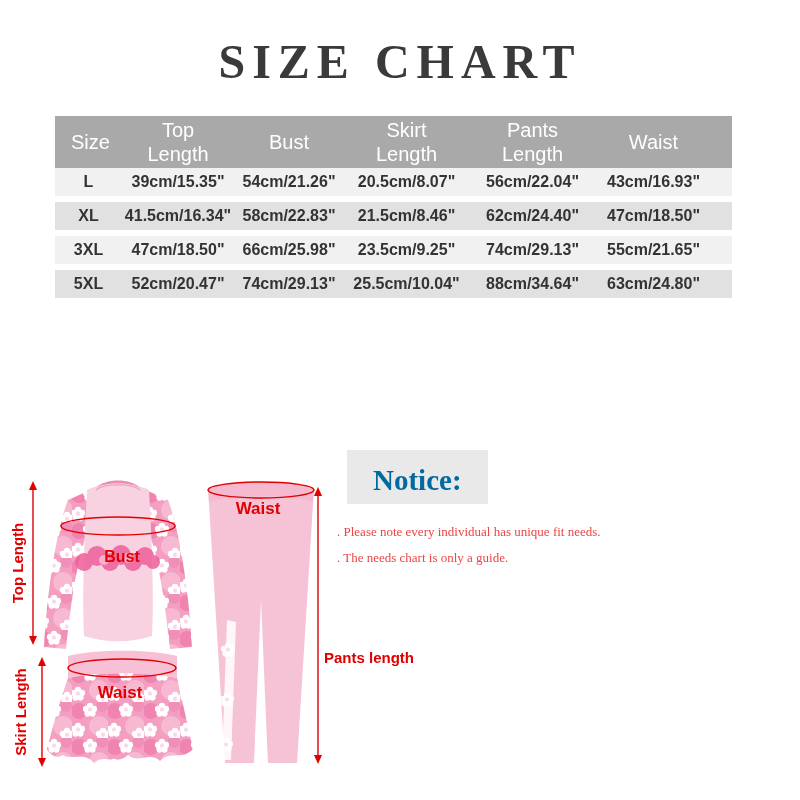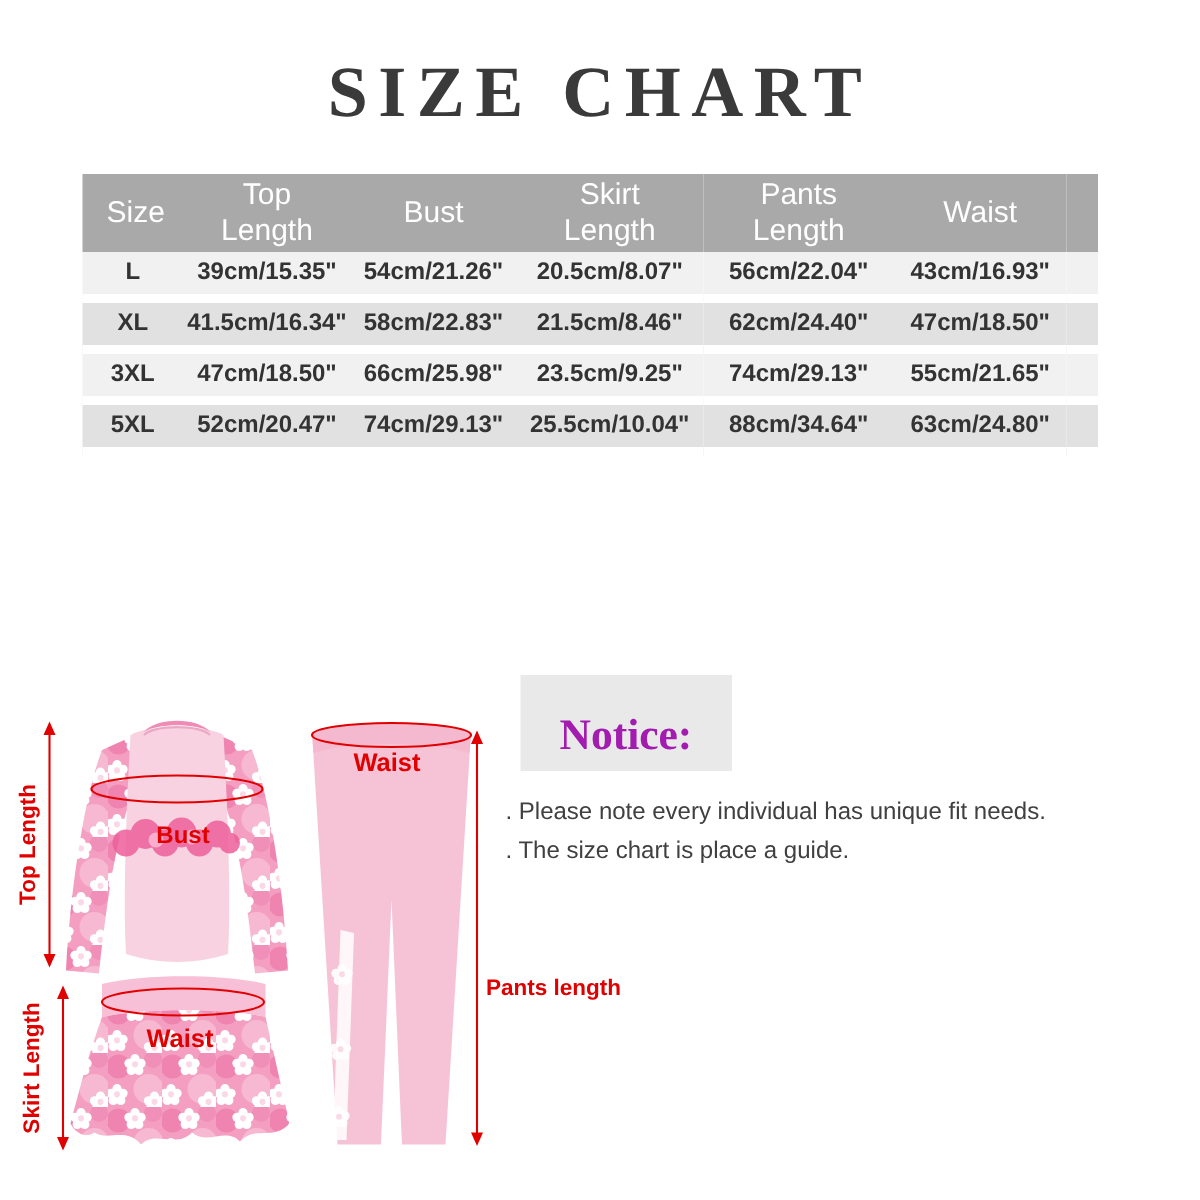--- a/index.html
+++ b/index.html
@@ -24,25 +24,25 @@
   }
   table.size-table td{
     height:28px;font-size:16px;font-weight:bold;color:#333333;text-align:center;
     vertical-align:middle;white-space:nowrap;padding:0;border-bottom:6px solid #ffffff;
   }
   table.size-table tbody tr:nth-child(odd) td{background:#f1f1f1;}
   table.size-table tbody tr:nth-child(even) td{background:#e1e1e1;}
   
   .notice{position:absolute;left:337px;top:450px;width:456px;}
   .notice-heading{
-    display:inline-block;margin-left:10px;background:#e9e9e9;color:#a21caf;
+    display:inline-block;margin-left:10px;background:#e9e9e9;color:#0369a1;
     font-family:"Liberation Serif",serif;font-weight:bold;font-size:29px;
-    padding:24px 26px 7px 26px;
-  }
-  .notice-body{margin-top:15px;color:#404040;font-size:16px;}
+    padding:14px 26px 7px 26px;
+  }
+  .notice-body{margin-top:15px;color:#ef4444;font-size:13px;font-family:Liberation Serif, serif;}
   .notice-body p{margin:0;line-height:25.5px;}
   
   .figures{position:absolute;left:0;top:450px;width:420px;height:350px;}
   svg text.red-label{
     font-family:"Liberation Sans",sans-serif;font-weight:bold;fill:#e00000;
   }
 </style>
 </head>
 <body>
 
@@ -191,17 +191,17 @@
       <text class="red-label" font-size="17" text-anchor="middle" x="258" y="64">Waist</text>
       <text class="red-label" font-size="17" text-anchor="middle" x="120" y="248">Waist</text>
       <text class="red-label" font-size="15" x="324" y="213">Pants length</text>
     </svg>
   </div>
 
   <div class="notice">
     <div class="notice-heading">Notice:</div>
     <div class="notice-body">
       <p>. Please note every individual has unique fit needs.</p>
-      <p>. The size chart is place a guide.</p>
+      <p>. The needs chart is only a guide.</p>
     </div>
   </div>
 
 </div>
 
 </body></html>

